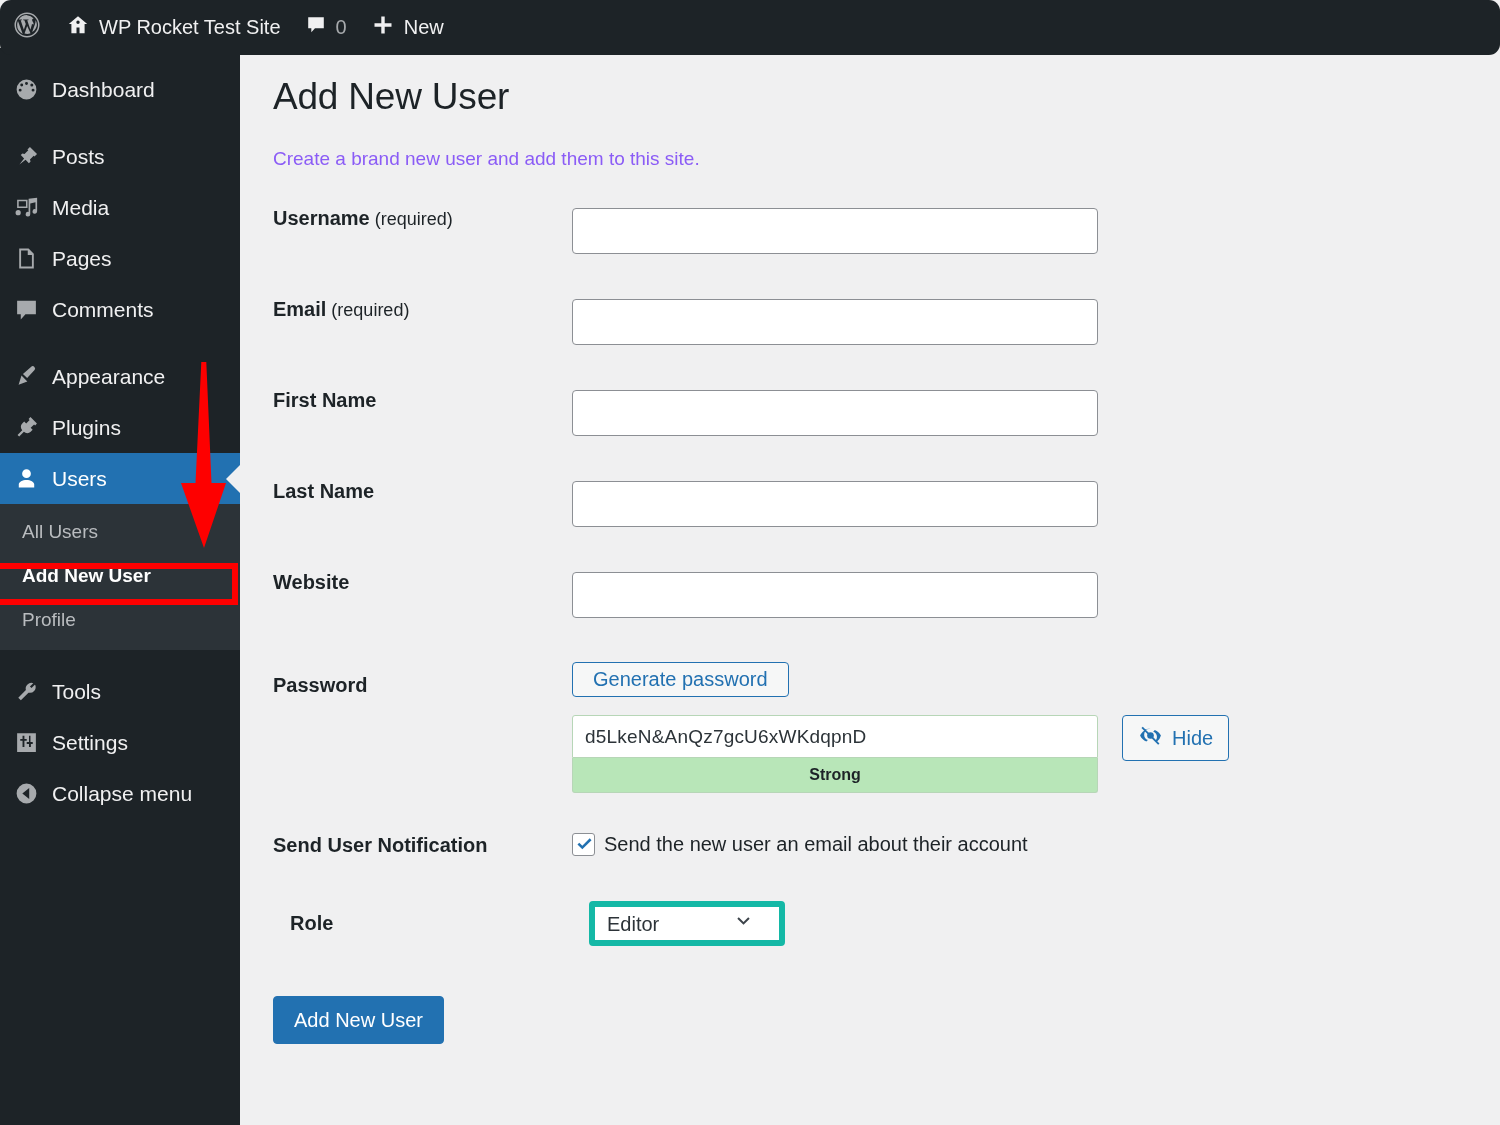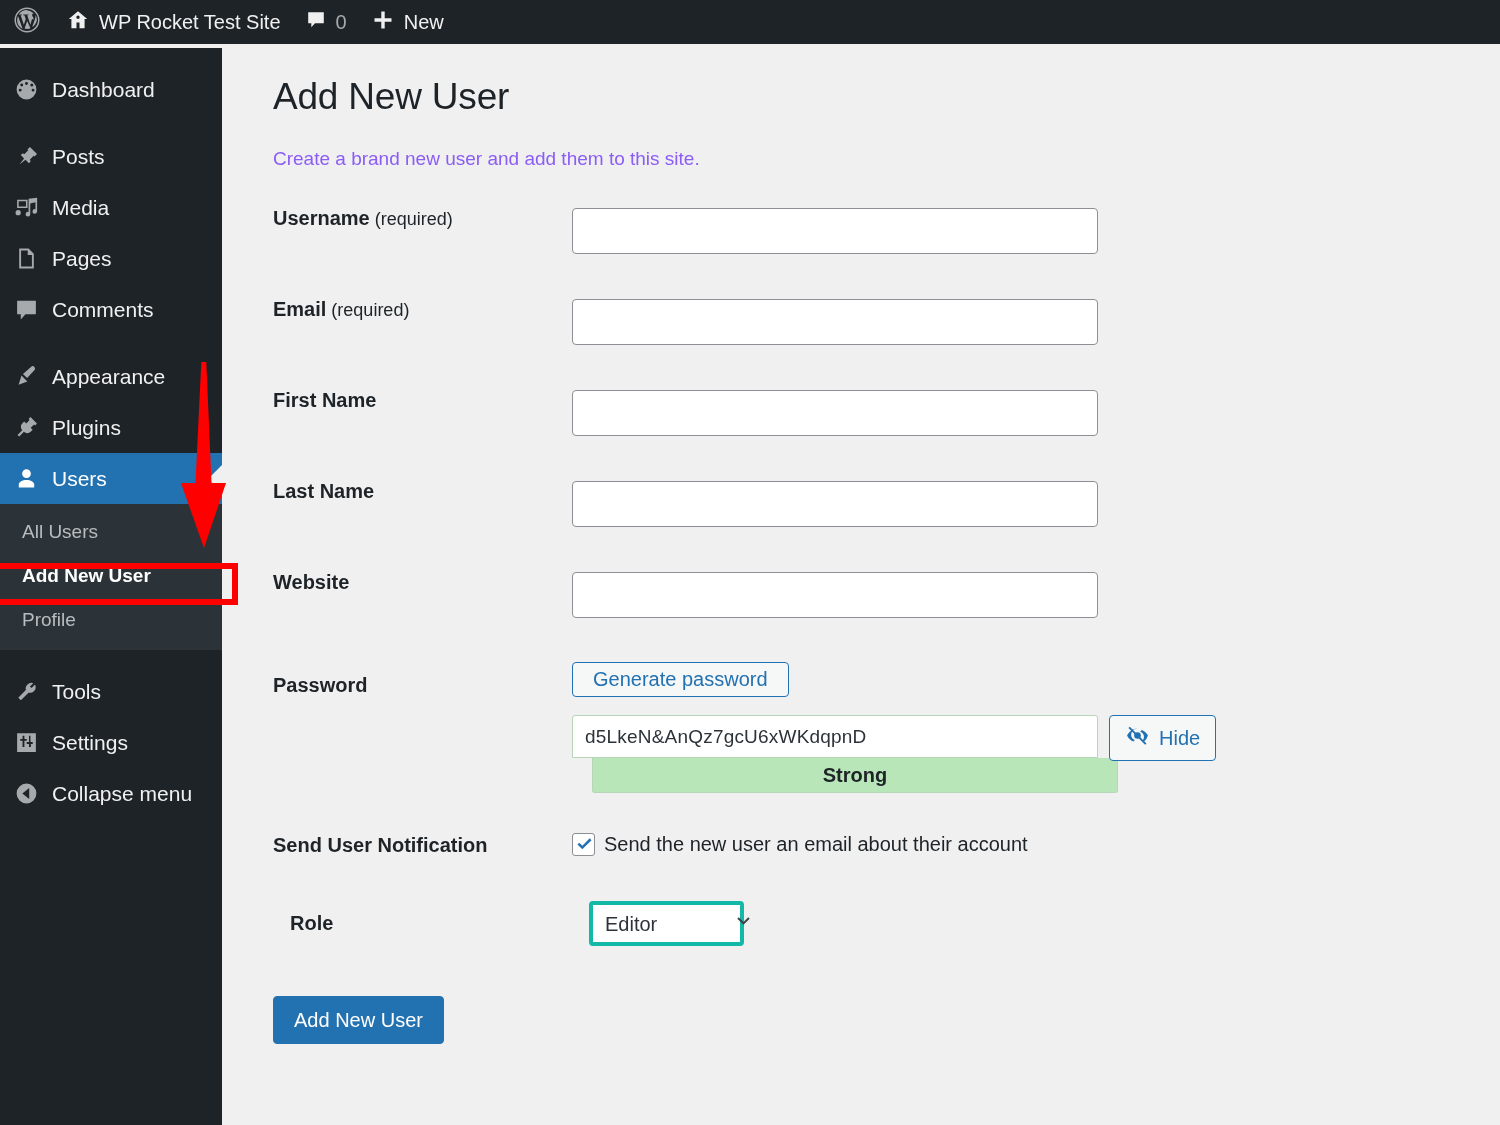--- a/index.html
+++ b/index.html
@@ -7,43 +7,44 @@
     margin: 0; padding: 0;
     width: 1500px; height: 1125px;
     overflow: hidden;
     font-family: "Liberation Sans", sans-serif;
   }
   body { background: #f0f0f1; }
 
   
   #adminbar {
     position: absolute; top: 0; left: 0;
-    width: 1500px; height: 44px;
+    width: 1500px; height: 55px;
     background: #1d2327;
     display: flex; align-items: center;
     color: #f0f0f1;
     z-index: 30;
+    border-radius: 11px;
   }
   .ab-item {
     display: flex; align-items: center;
     height: 48px;
     padding: 0 12px;
     gap: 9px;
     color: #f0f0f1;
     font-size: 20px;
     white-space: nowrap;
   }
   .ab-first { padding-left: 12px; }
   .wp-logo { display: block; }
   .ab-count { color: #a7aaad; font-size: 20px; }
 
   
   #sidebar {
     position: absolute; top: 48px; left: 0;
-    width: 222px; height: 1077px;
+    width: 240px; height: 1077px;
     background: #1d2327;
     z-index: 10;
   }
   .menu-item {
     position: relative;
     display: flex; align-items: center;
     height: 51px;
     padding-left: 12px;
     gap: 12px;
     color: #f0f0f1;
@@ -168,21 +169,21 @@
     background: #f6f7f7;
     border: 1px solid #2271b1;
     border-radius: 4px;
     color: #2271b1;
     font-family: "Liberation Sans", sans-serif;
     font-size: 20px;
     cursor: pointer;
     white-space: nowrap;
   }
 
-  .pw-row { display: flex; align-items: flex-start; gap: 11px; }
+  .pw-row { display: flex; align-items: flex-start; gap: 24px; }
   .pw-stack { width: 526px; }
   .pw-input {
     display: block;
     width: 526px; height: 43px;
     background: #fff;
     border: 1px solid #b7d6b7;
     border-radius: 3px 3px 0 0;
     font-family: "Liberation Sans", sans-serif;
     font-size: 19px;
     letter-spacing: 0.2px;
@@ -190,23 +191,22 @@
     padding: 0 12px;
     outline: none;
   }
   .pw-strength {
     width: 526px; height: 35px;
     background: #b8e6b8;
     border: 1px solid #b7d6b7;
     border-top: none;
     border-radius: 0 0 3px 3px;
     display: flex; align-items: center; justify-content: center;
-    font-size: 20px; font-weight: bold;
+    font-size: 16px; font-weight: bold;
     color: #1d2327;
-    margin-left: 20px;
   }
   .btn-hide {
     display: inline-flex; align-items: center; justify-content: center;
     gap: 9px;
     height: 46px; padding: 0 15px;
     background: #f6f7f7;
     border: 1px solid #2271b1;
     border-radius: 4px;
     color: #2271b1;
     font-size: 20px;
@@ -225,23 +225,23 @@
   }
   .cbox svg { position: absolute; left: 2px; top: 1px; }
   .cb-label { font-size: 20px; color: #1d2327; }
 
   .sel-wrap {
     position: relative;
     display: inline-block;
     width: 176px; height: 45px;
   }
   .sel {
-    width: 155px; height: 45px;
+    width: 196px; height: 45px;
     background: #fff;
-    border: 4px solid #14b8a6;
+    border: 6px solid #14b8a6;
     border-radius: 4px;
     font-family: "Liberation Sans", sans-serif;
     font-size: 20px;
     color: #2c3338;
     padding: 0 48px 0 12px;
     -webkit-appearance: none; appearance: none;
     outline: none;
     cursor: pointer;
   }
   .sel-arrow {

